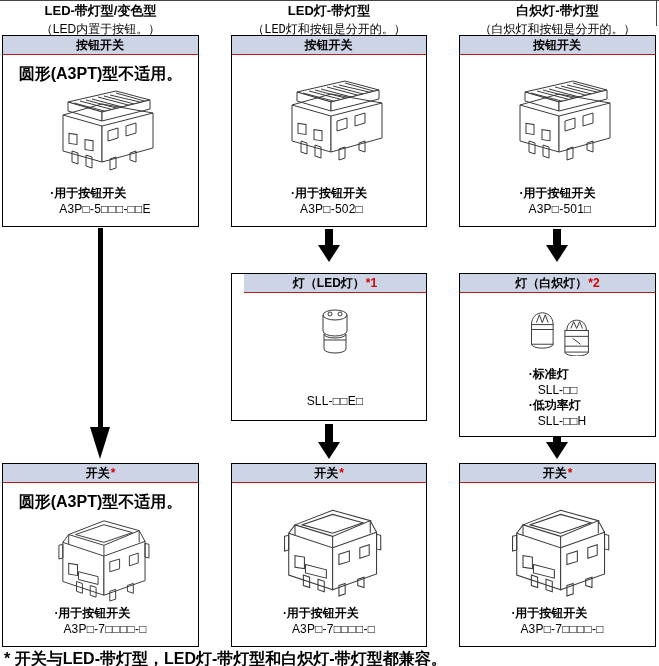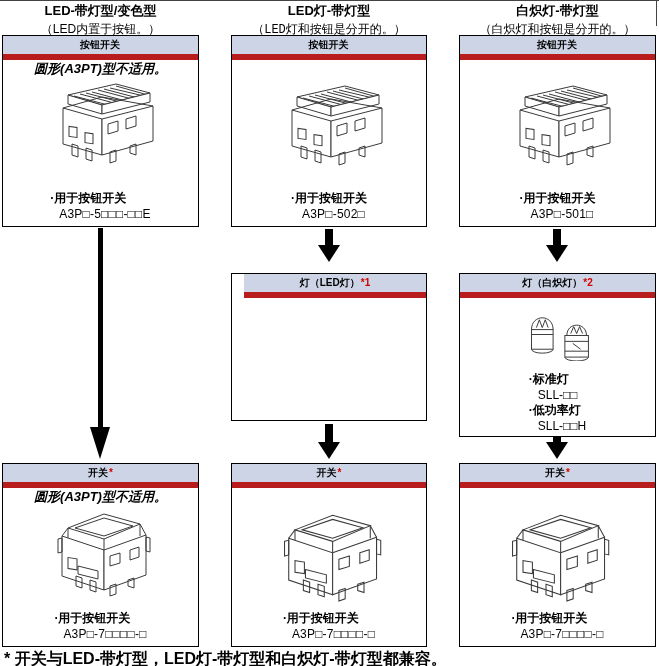--- a/index.html
+++ b/index.html
@@ -9,32 +9,32 @@
     -webkit-font-smoothing:antialiased;
   }
   .top-rule{position:absolute;left:0;top:0;width:659px;height:1px;background:#444;}
   .right-tick{position:absolute;left:656px;top:0;width:1px;height:26px;background:#444;}
 
   .col-title{position:absolute;top:2px;font-size:13px;font-weight:bold;text-align:center;}
   .col-subtitle{position:absolute;top:21px;font-size:12px;text-align:center;}
 
   .box{position:absolute;border:1px solid #000;background:#fff;box-sizing:border-box;}
   .box-header{
-    height:18px;line-height:18px;background:#ccd4e5;border-bottom:6px solid #b91c1c;
-    text-align:center;font-size:10px;font-weight:bold;
+    height:18px;line-height:18px;background:#ccd4e5;border-bottom:1px solid #b91c1c;
+    text-align:center;font-size:12px;font-weight:bold;
   }
   .mark{color:#d40000;font-weight:bold;margin-left:1px;}
   .box-body{
     position:relative;height:calc(100% - 19px);
     display:flex;flex-direction:column;align-items:center;box-sizing:border-box;
   }
-  .note{font-size:13px;font-weight:bold;font-style:italic;}
+  .note{font-size:16px;font-weight:bold;margin-top:9px;}
   .caption{font-size:12px;text-align:left;margin-top:auto;margin-bottom:10px;}
   .caption .cap-label{font-weight:bold;}
-  .caption .cap-model{padding-left:9px;font-weight:normal;letter-spacing:0.2px;text-align:center;}
+  .caption .cap-model{padding-left:9px;font-weight:normal;letter-spacing:0.2px;}
   .center-model{font-size:12px;margin-top:auto;margin-bottom:12px;letter-spacing:0.2px;}
   .lamp-items{font-size:12px;text-align:left;margin-top:10px;margin-bottom:8px;}
   .lamp-items .cap-label{font-weight:bold;}
   .lamp-items .cap-model{padding-left:9px;}
 
   .arrow{position:absolute;display:flex;flex-direction:column;align-items:center;}
   .arrow .shaft{background:#000;flex:1;}
   .arrow .shaft.thin{width:5px;}
   .arrow .shaft.thick{width:8px;}
   .arrow .head{width:0;height:0;border-left:11px solid transparent;border-right:11px solid transparent;border-top:17px solid #000;}
@@ -197,20 +197,26 @@
   <div class="shaft thick"></div>
     <div class="head"></div>
 </div>
 <div class="arrow" style="left:545px;top:424px;height:35px;width:24px;">
   <div class="shaft thick"></div>
     <div class="head"></div>
 </div>
 
 <div class="box" style="left:231px;top:273px;width:196px;height:148px;padding-left:12px;">
   <div class="box-header"><span>灯（LED灯）</span><span class="mark">*1</span></div>
+  <div class="box-body">
+    <svg class="line-art" width="34" height="48" viewBox="0 0 34 48" style="margin-top:14px;">
+        <use href="#g-ledlamp"></use>
+      </svg>
+    <div class="center-model">SLL-□□E□</div>
+  </div>
 </div>
 
 <div class="box" style="left:459px;top:273px;width:197px;height:164px;">
   <div class="box-header"><span>灯（白炽灯）</span><span class="mark">*2</span></div>
   <div class="box-body">
     <svg class="line-art" width="70" height="54" viewBox="0 0 70 54" style="margin-top:10px;">
         <use href="#g-bulbs"></use>
       </svg>
     <div class="lamp-items">
       <div class="cap-label">·标准灯</div>

